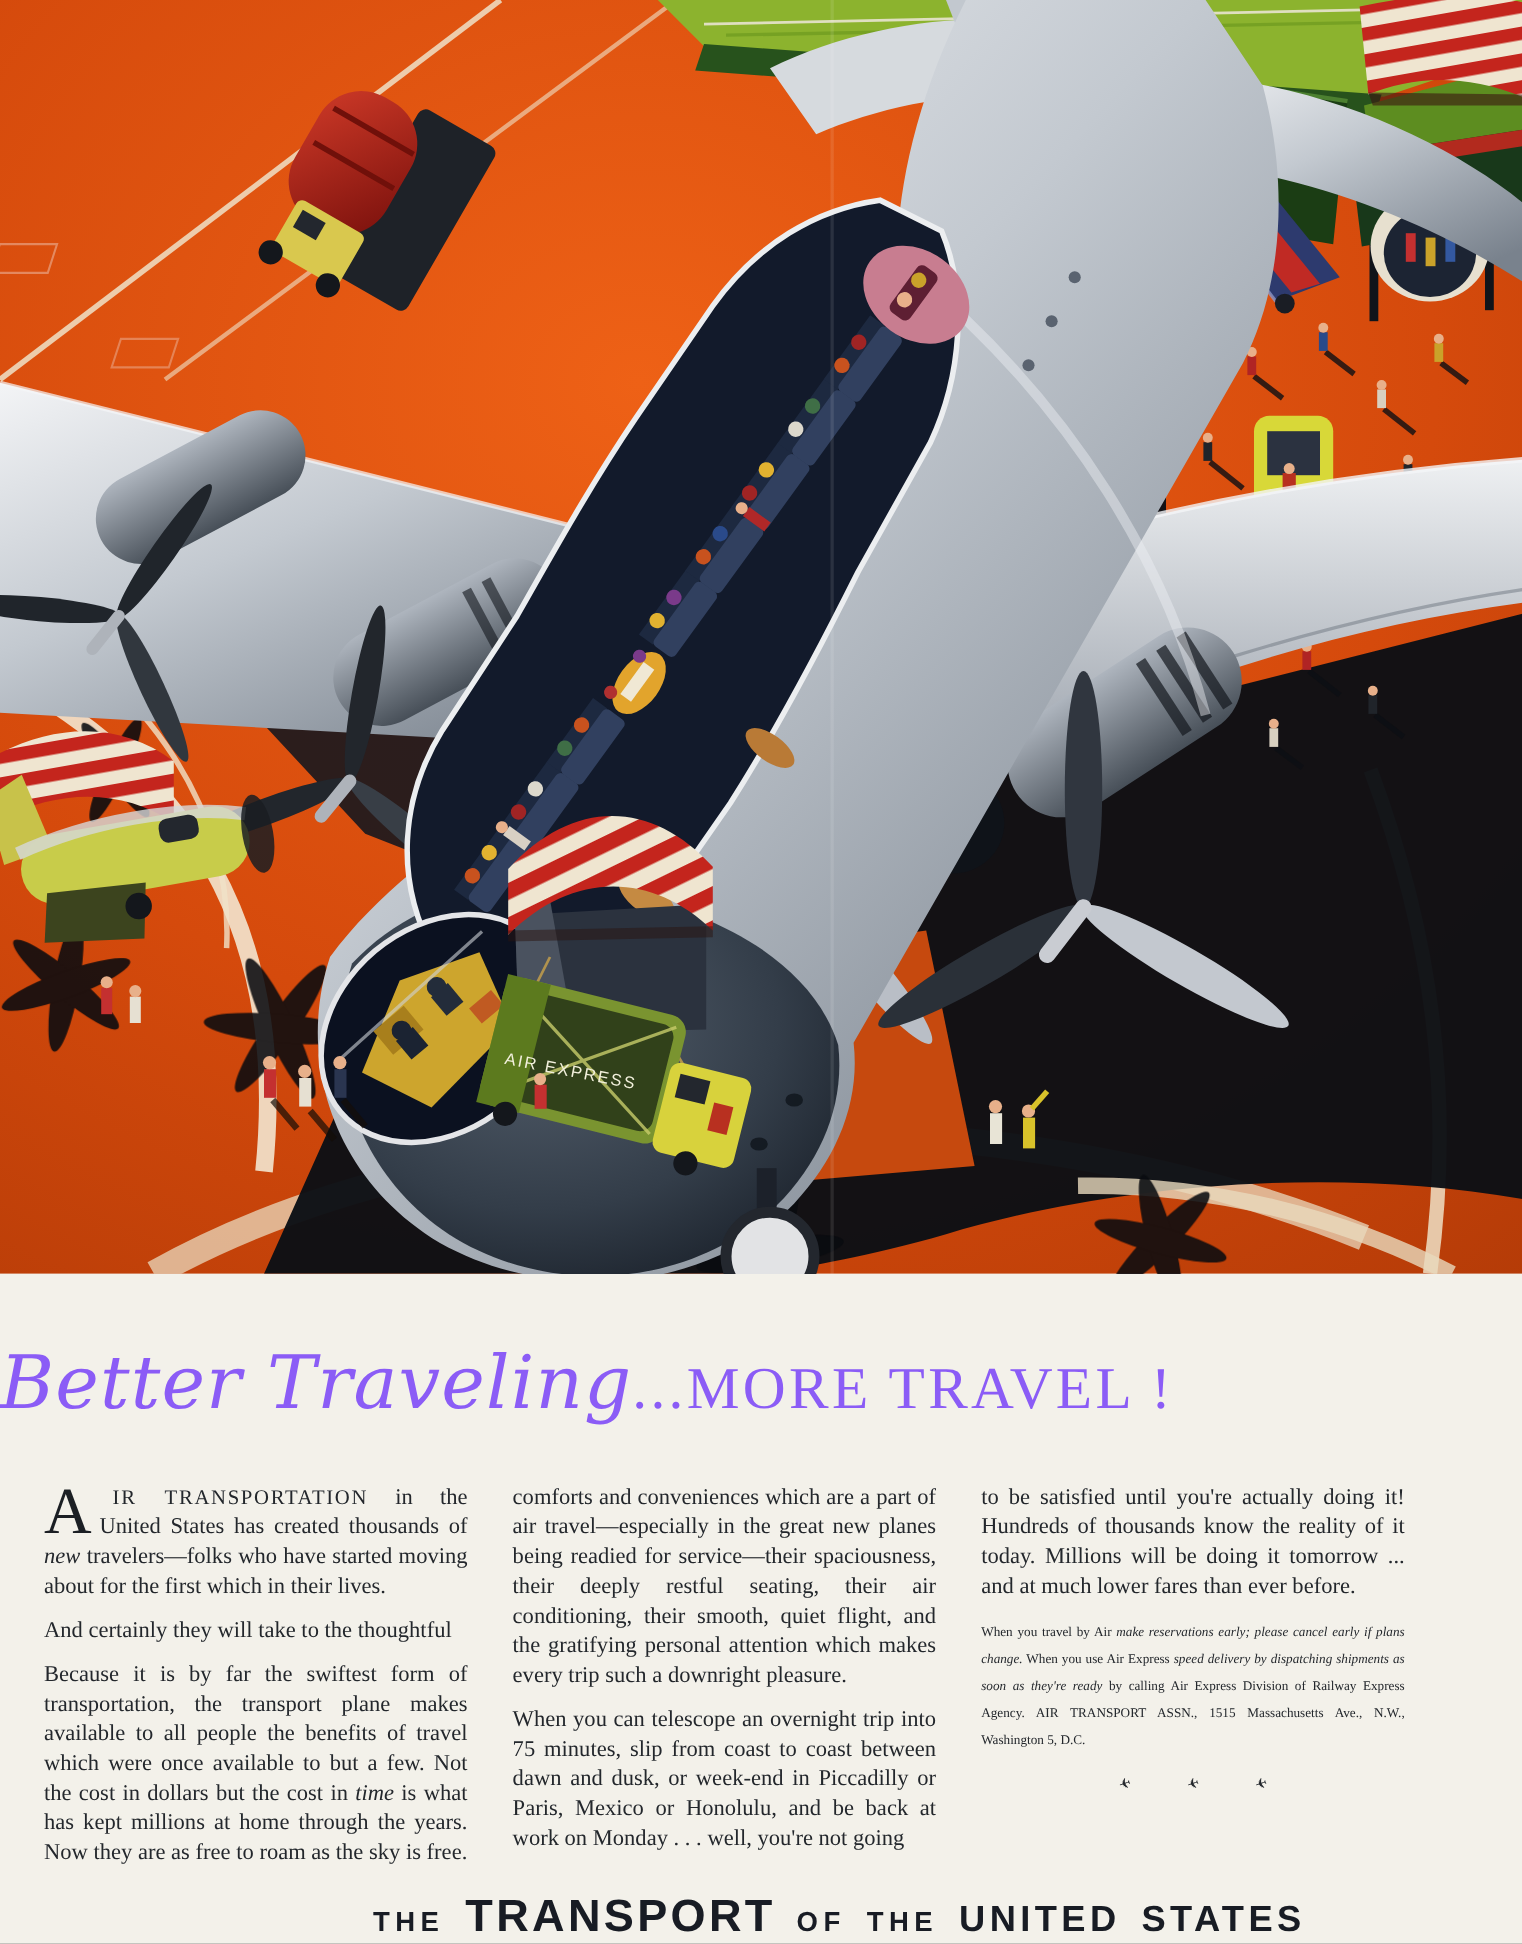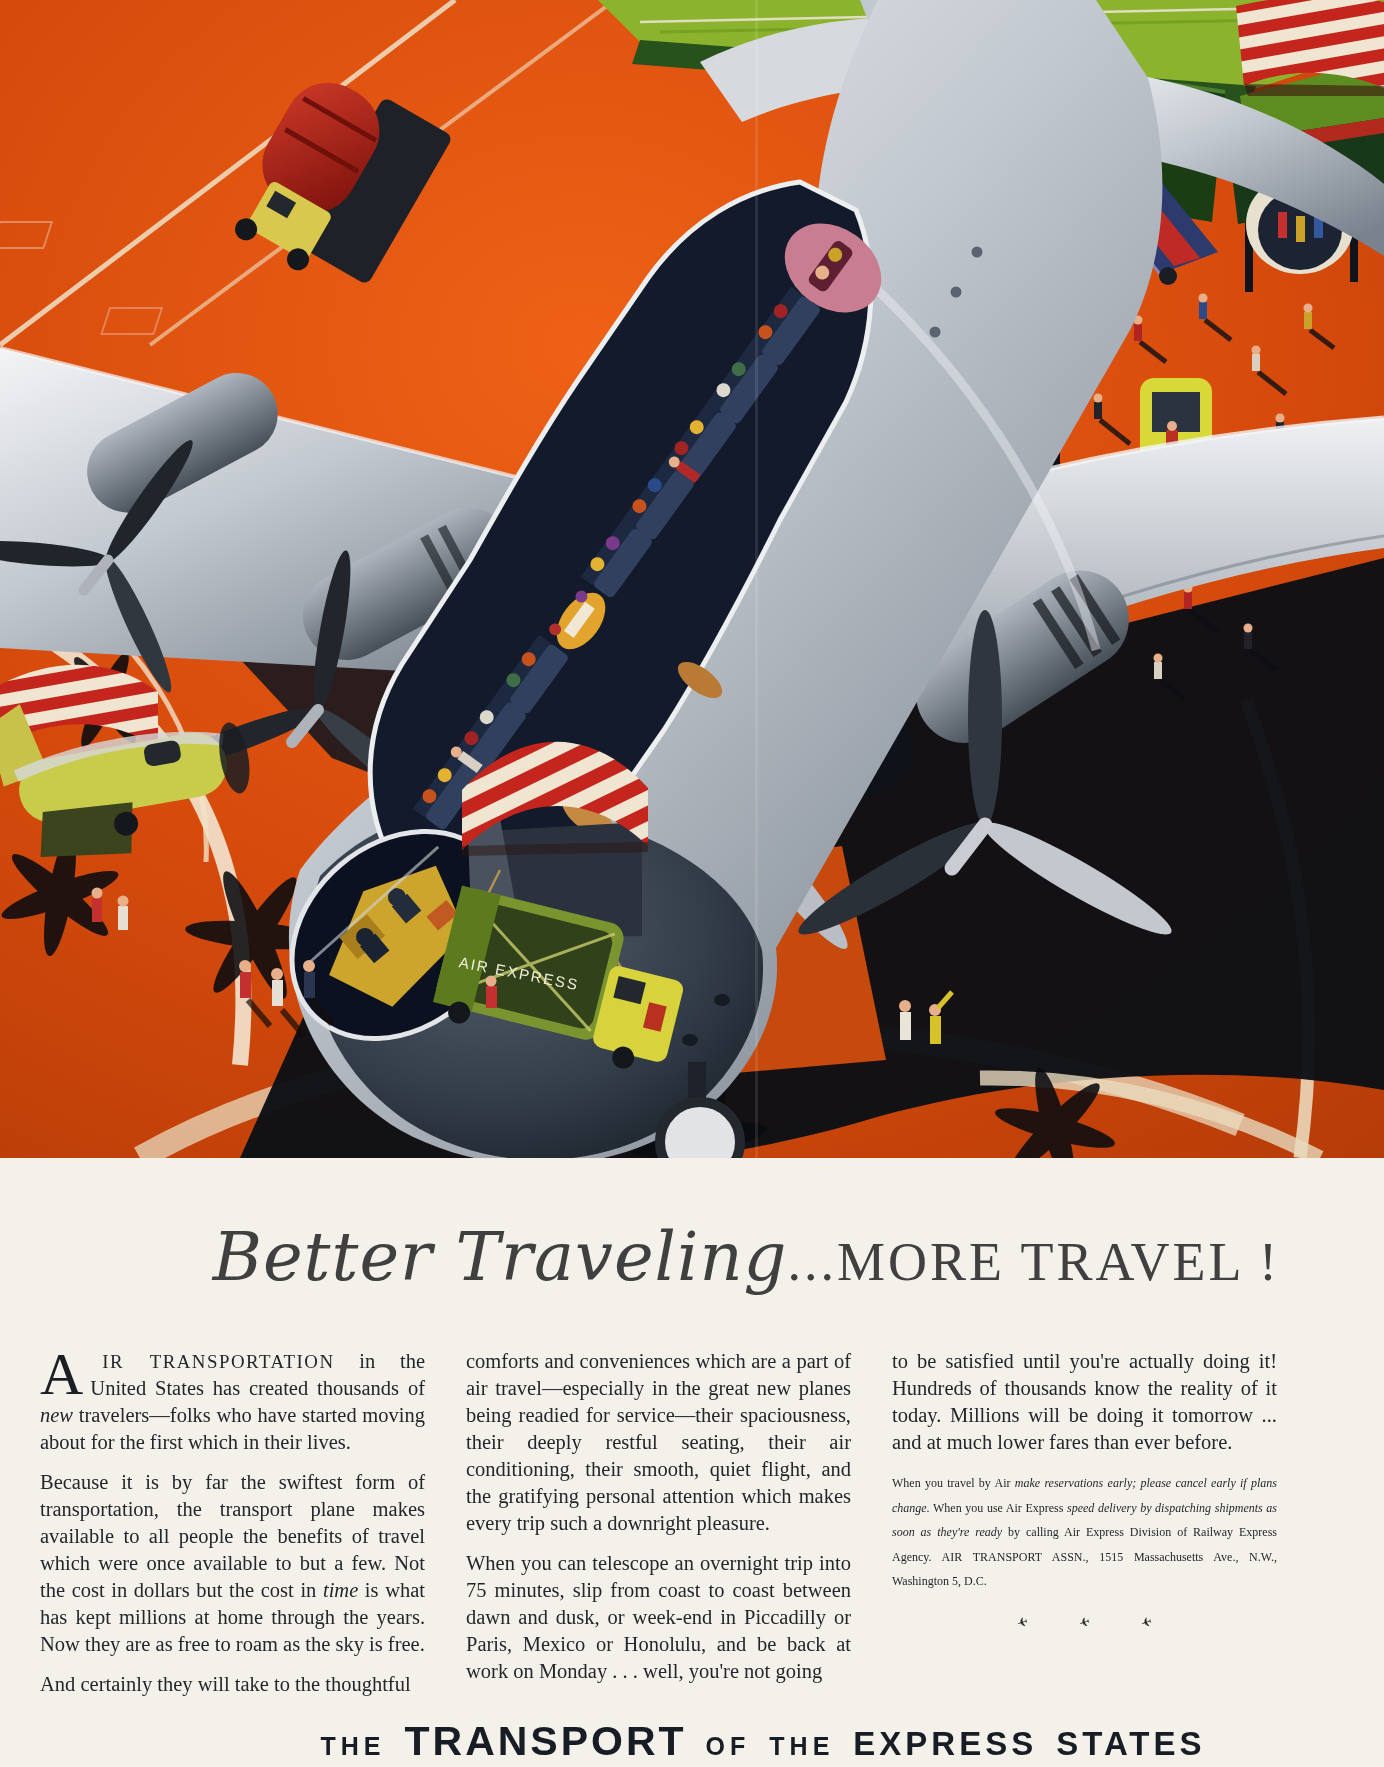--- a/index.html
+++ b/index.html
@@ -1,22 +1,22 @@
 <!DOCTYPE html>
 <html><head>
 <meta charset="utf-8">
 <style>
   html,body{margin:0;padding:0;background:#888;}
   .page{position:relative;width:1384px;height:1767px;background:#f3f1ea;overflow:hidden;
         font-family:"Liberation Serif",serif;}
   .illustration{position:absolute;top:0;left:0;width:1384px;height:1158px;}
   .illustration svg{display:block;}
 
-  .headline{position:absolute;top:1218px;left:0;width:1280px;text-align:right;
-            white-space:nowrap;color:#404040;}
+  .headline{position:absolute;top:1218px;left:0;width:1280px;text-align:left;
+            white-space:nowrap;color:#8b5cf6;}
   .headline .script{font-family:"DejaVu Serif",serif;font-style:italic;font-size:67px;
             letter-spacing:1px;}
   .headline .caps{font-family:"Liberation Serif",serif;font-size:54px;letter-spacing:3px;}
 
   .columns{position:absolute;top:1348px;left:40px;width:1236px;display:flex;gap:41px;
            color:#23272c;}
   .col{width:385px;flex:0 0 385px;font-size:20.5px;line-height:27px;text-align:justify;}
   .para{margin:0 0 13px 0;}
   .dropcap{float:left;font-size:60px;line-height:47px;padding:3px 7px 0 0;color:#1b1f24;}
   .seg-caps{font-size:0.92em;letter-spacing:1.5px;margin-left:12px;}
@@ -496,22 +496,22 @@
   </svg>
   </div>
 
   <div class="headline">
     <span class="script">Better Traveling</span><span class="caps">...MORE TRAVEL !</span>
   </div>
 
   <div class="columns">
     <div class="col">
       <p class="para"><span class="dropcap">A</span><span><span class="seg-caps">IR TRANSPORTATION</span><span> in the United States has created thousands of </span><span class="seg-i">new</span><span> travelers—folks who have started moving about for the first which in their lives.</span></span></p>
+      <p class="para"><span>And certainly they will take to the thoughtful</span></p>
       <p class="para"><span>Because it is by far the swiftest form of transportation, the transport plane makes available to all people the benefits of travel which were once available to but a few. Not the cost in dollars but the cost in </span><span class="seg-i">time</span><span> is what has kept millions at home through the years. Now they are as free to roam as the sky is free.</span></p>
-      <p class="para"><span>And certainly they will take to the thoughtful</span></p>
     </div>
     <div class="col">
       <p class="para"><span>comforts and conveniences which are a part of air travel—especially in the great new planes being readied for service—their spaciousness, their deeply restful seating, their air conditioning, their smooth, quiet flight, and the gratifying personal attention which makes every trip such a downright pleasure.</span></p>
       <p class="para"><span>When you can telescope an overnight trip into 75 minutes, slip from coast to coast between dawn and dusk, or week-end in Piccadilly or Paris, Mexico or Honolulu, and be back at work on Monday . . . well, you're not going</span></p>
     </div>
     <div class="col">
       <p class="para"><span>to be satisfied until you're actually doing it! Hundreds of thousands know the reality of it today. Millions will be doing it tomorrow ... and at much lower fares than ever before.</span></p>
       <p class="para small"><span>When you travel by Air </span><span class="seg-i">make reservations early; please cancel early if plans change.</span><span> When you use Air Express </span><span class="seg-i">speed delivery by dispatching shipments as soon as they're ready</span><span> by calling Air Express Division of Railway Express Agency. AIR TRANSPORT ASSN., 1515 Massachusetts Ave., N.W., Washington 5, D.C.</span></p>
       <div class="ornaments">
         <span class="plane">✈</span>
@@ -519,17 +519,17 @@
         <span class="plane">✈</span>
       </div>
     </div>
   </div>
 
   <div class="footer">
     <span class="f-s">THE</span>
     <span class="f-l">TRANSPORT</span>
     <span class="f-s">OF</span>
     <span class="f-s">THE</span>
-    <span class="f-m">EXPRESS</span>
+    <span class="f-m">UNITED</span>
     <span class="f-m">STATES</span>
   </div>
 
 </div>
 
 </body></html>

